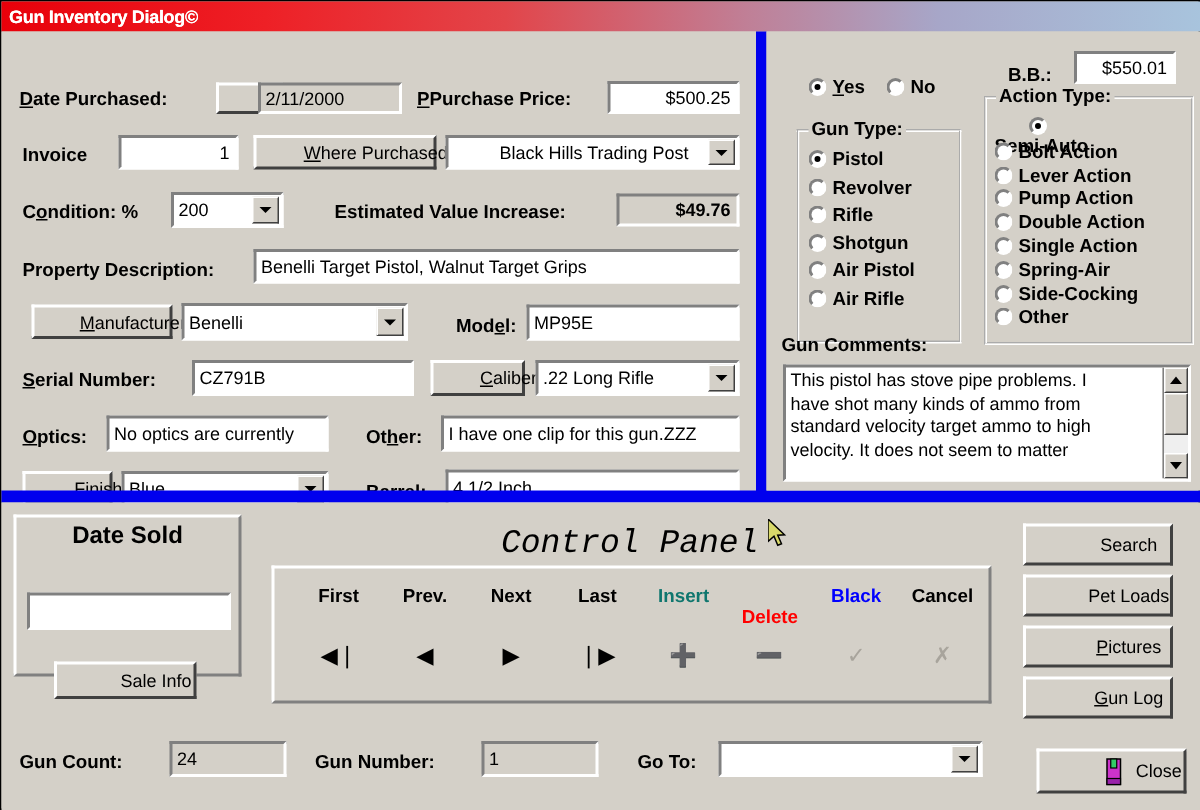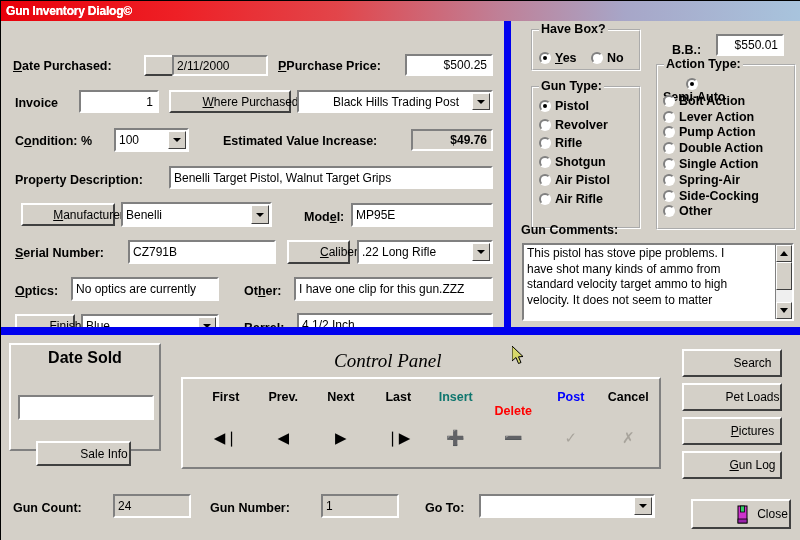--- a/index.html
+++ b/index.html
@@ -102,22 +102,22 @@
     align-items:center;justify-content:center;flex:none;}
   .memo .sbbtn i{width:0;height:0;border-left:4px solid transparent;
     border-right:4px solid transparent;}
   .memo .sbbtn.up i{border-bottom:5px solid #000;}
   .memo .sbbtn.dn i{border-top:5px solid #000;}
   .memo .sbthumb{height:26px;background:#d4d0c8;border:1px solid;
     border-color:#ffffff #404040 #404040 #ffffff;flex:none;}
   .memo .sbtrack{flex:1;background:#efefef;}
 
   
-  .cp-title{position:absolute;font-style:italic;font-size:19px;
-    font-family:Liberation Serif, serif;color:#000;white-space:nowrap;}
+  .cp-title{position:absolute;font-style:italic;font-size:22px;
+    font-family:Liberation Mono, monospace;color:#000;white-space:nowrap;}
   .cp-box{position:absolute;box-sizing:border-box;
     border:2px solid;border-color:#ffffff #808080 #808080 #ffffff;
     background:#d4d0c8;}
   .cp-lbl{position:absolute;font-size:12.5px;font-weight:bold;
     text-align:center;white-space:nowrap;}
   .cp-ico{position:absolute;text-align:center;font-size:15px;color:#000;
     line-height:1;}
   .raised{position:absolute;box-sizing:border-box;
     border:2px solid;border-color:#ffffff #808080 #808080 #ffffff;}
 
@@ -156,21 +156,21 @@
       <span class="txt">Black Hills Trading Post</span>
       <span class="arw">
           <i></i>
         </span>
     </div>
 
     <div class="lbl" style="left:14px;top:113px;">
       C<u>o</u><span>ndition: %</span>
     </div>
     <div class="combo" style="left:113px;top:107px;width:75px;height:24px;">
-      <span class="txt">100</span>
+      <span class="txt">200</span>
       <span class="arw">
           <i></i>
         </span>
     </div>
     <div class="lbl" style="left:222px;top:113px;">Estimated Value Increase:</div>
     <div class="tbox ro right bold" style="left:410px;top:108px;width:82px;height:22px;">$49.76</div>
 
     <div class="lbl" style="left:14px;top:152px;">Property Description:</div>
     <div class="tbox" style="left:168px;top:145px;width:324px;height:23px;">Benelli Target Pistol, Walnut Target Grips</div>
 
@@ -224,23 +224,20 @@
       <u>B</u><span>arrel:</span>
     </div>
     <div class="tbox" style="left:296px;top:292px;width:196px;height:24px;">4 1/2 Inch</div>
   </div>
 
   <div class="vdiv"></div>
   <div class="hdiv"></div>
 
   <div class="rightpanel">
 
-    <div class="grp" style="left:20px;top:8px;width:110px;height:42px;">
-      <span class="cap">Have Box?</span>
-    </div>
     <div class="radio on" style="left:28px;top:30px;">
       <span class="dot"></span>
       <span><u>Y</u><span>es</span></span>
     </div>
     <div class="radio" style="left:80px;top:30px;">
       <span class="dot"></span>
       <span>No</span>
     </div>
 
     <div class="lbl" style="left:161px;top:22px;">B.B.:</div>
@@ -354,21 +351,21 @@
         <div class="cp-lbl" style="left: 253.5px; top: 55px; width: 57.5px; color: rgb(0, 0, 0);">Prev.</div>
         <div class="cp-ico" style="left: 253.5px; top: 95px; width: 57.5px; color: rgb(0, 0, 0);">◀</div>
         <div class="cp-lbl" style="left: 311px; top: 55px; width: 57.5px; color: rgb(0, 0, 0);">Next</div>
         <div class="cp-ico" style="left: 311px; top: 95px; width: 57.5px; color: rgb(0, 0, 0);">▶</div>
         <div class="cp-lbl" style="left: 368.5px; top: 55px; width: 57.5px; color: rgb(0, 0, 0);">Last</div>
         <div class="cp-ico" style="left: 368.5px; top: 95px; width: 57.5px; color: rgb(0, 0, 0);">❘▶</div>
         <div class="cp-lbl" style="left: 426px; top: 55px; width: 57.5px; color: #0f766e;">Insert</div>
         <div class="cp-ico" style="left: 426px; top: 95px; width: 57.5px; color: rgb(0, 0, 0);">➕</div>
         <div class="cp-lbl" style="left: 483.5px; top: 69px; width: 57.5px; color: rgb(255, 0, 0);">Delete</div>
         <div class="cp-ico" style="left: 483.5px; top: 95px; width: 57.5px; color: rgb(0, 0, 0);">➖</div>
-        <div class="cp-lbl" style="left: 541px; top: 55px; width: 57.5px; color: rgb(0, 0, 255);">Post</div>
+        <div class="cp-lbl" style="left: 541px; top: 55px; width: 57.5px; color: rgb(0, 0, 255);">Black</div>
         <div class="cp-ico" style="left: 541px; top: 95px; width: 57.5px; color: rgb(168, 164, 156);">✓</div>
         <div class="cp-lbl" style="left: 598.5px; top: 55px; width: 57.5px; color: rgb(0, 0, 0);">Cancel</div>
         <div class="cp-ico" style="left: 598.5px; top: 95px; width: 57.5px; color: rgb(168, 164, 156);">✗</div>
       </div>
 
     <div id="sideBtns">
         <div class="btn" style="left: 681px; top: 14px; width: 100px; height: 28px;">
           <span>Search</span>
         </div>
         <div class="btn" style="left: 681px; top: 48px; width: 100px; height: 28px;">

